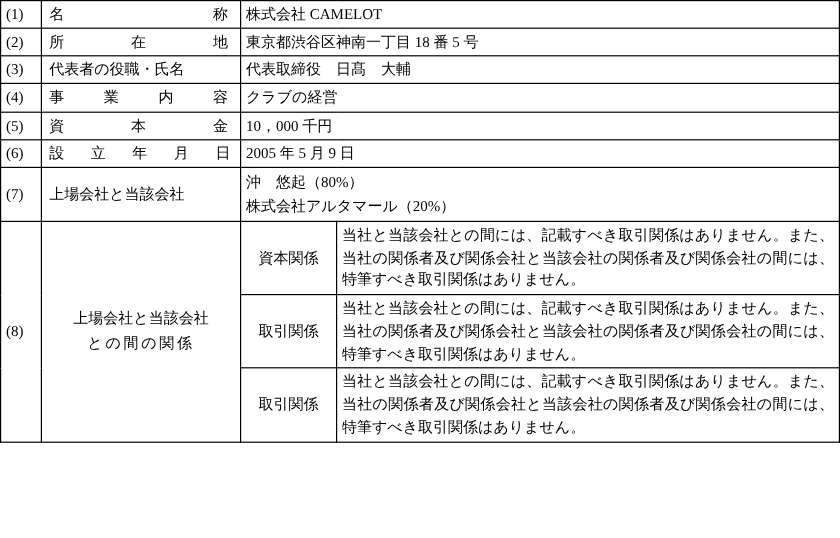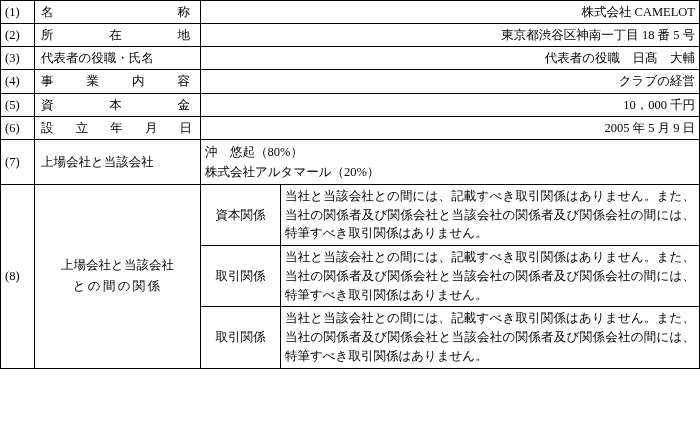--- a/index.html
+++ b/index.html
@@ -54,21 +54,21 @@
   .spread2 {
     display: flex;
     justify-content: space-between;
     padding: 0 4px 0 2px;
   }
   .plain-label {
     padding-left: 2px;
   }
   td.value {
     padding-left: 6px;
-    text-align: right;
+    text-align: left;
   }
   td.sublabel {
     width: 80px;
     text-align: center;
     vertical-align: middle;
     white-space: nowrap;
     margin-top: 11px;
   }
   td.subtext {
     padding: 3px 5px 3px 6px;
@@ -134,21 +134,21 @@
           </span>
         </td>
         <td class="value" colspan="2">東京都渋谷区神南一丁目 18 番 5 号</td>
       </tr>
 
       <tr>
         <td class="num">(3)</td>
         <td class="label">
           <span class="plain-label">代表者の役職・氏名</span>
         </td>
-        <td class="value" colspan="2">代表者の役職　日髙　大輔</td>
+        <td class="value" colspan="2">代表取締役　日髙　大輔</td>
       </tr>
 
       <tr>
         <td class="num">(4)</td>
         <td class="label">
           <span class="spread">
             <span>事</span>
             <span>業</span>
             <span>内</span>
             <span>容</span>

